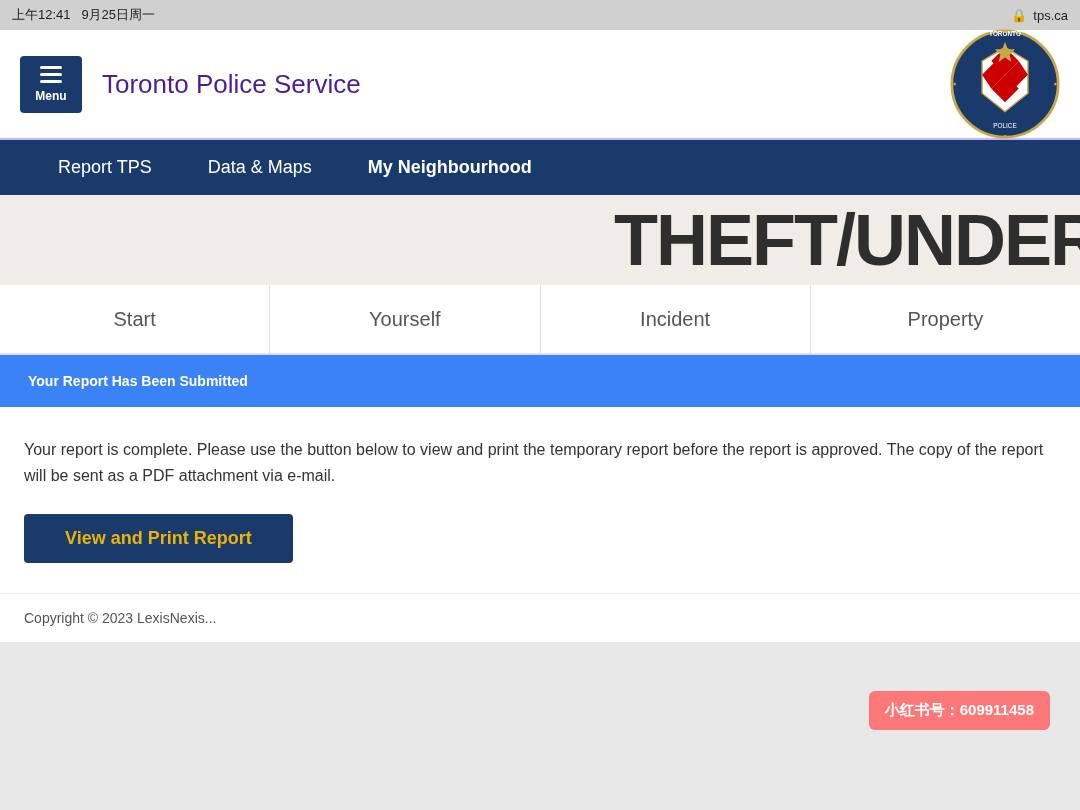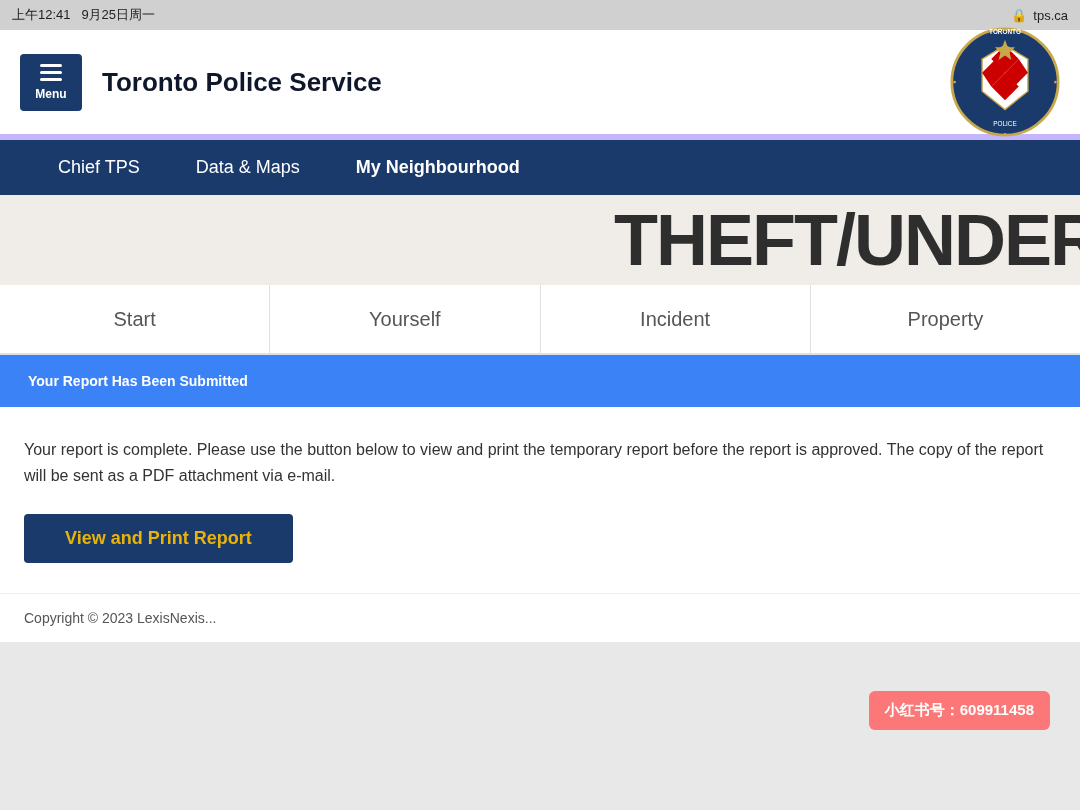--- a/index.html
+++ b/index.html
@@ -34,21 +34,21 @@
       background: white;
       width: 100%;
     }
 
     
     .site-header {
       background: white;
       display: flex;
       align-items: center;
       padding: 4px 20px;
-      border-bottom: 6px solid #c4b5fd;
+      border-bottom: 2px solid #c4b5fd;
       position: relative;
       height: 110px;
     }
     .menu-btn {
       background: #1a3a6b;
       color: white;
       border: none;
       padding: 10px 14px;
       cursor: pointer;
       display: flex;
@@ -66,22 +66,22 @@
       border-radius: 2px;
     }
     .menu-btn-label {
       font-size: 12px;
       font-weight: bold;
       color: white;
       margin-top: 2px;
     }
     .site-title {
       font-size: 26px;
-      font-weight: bold;
-      color: #0f172a;
+      font-weight: normal;
+      color: #4c1d95;
       margin-right: 30px;
     }
     .chief-title {
       font-size: 22px;
       color: #333;
       font-weight: normal;
     }
     .badge-logo {
       position: absolute;
       right: 20px;
@@ -258,21 +258,21 @@
 
         <circle cx="60" cy="3" r="1.5" fill="#c8a84b"></circle>
         <circle cx="60" cy="117" r="1.5" fill="#c8a84b"></circle>
         <circle cx="5" cy="60" r="1.5" fill="#c8a84b"></circle>
         <circle cx="115" cy="60" r="1.5" fill="#c8a84b"></circle>
       </svg>
     </div>
   </div>
 
   <nav class="nav-bar">
-    <a class="nav-item">Chief TPS</a>
+    <a class="nav-item">Report TPS</a>
     <a class="nav-item">Data &amp; Maps</a>
     <a class="nav-item active">My Neighbourhood</a>
   </nav>
 
   <div class="hero-banner">
     <div class="hero-text">THEFT/UNDER</div>
   </div>
 
   <div class="progress-steps">
     <div class="step">

